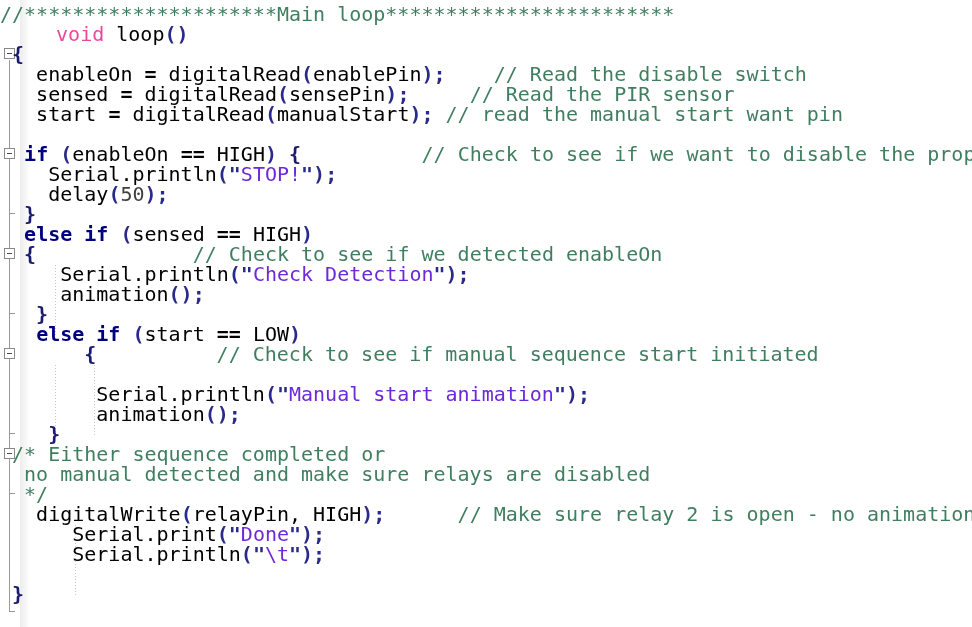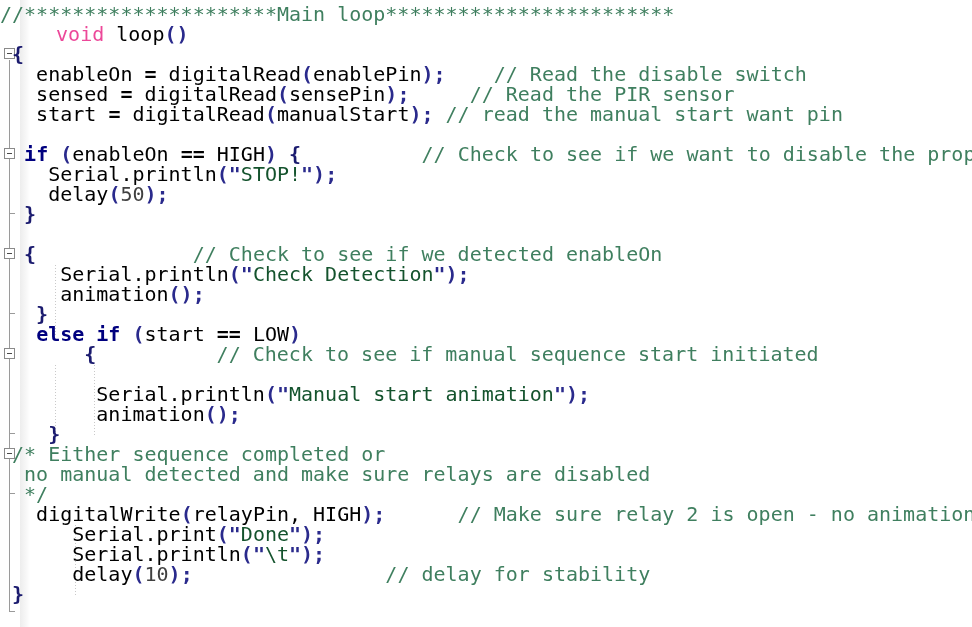--- a/index.html
+++ b/index.html
@@ -91,21 +91,21 @@
     position: absolute;
     width: 1px;
     background-image: linear-gradient(to bottom, #c9c9c9 50%, rgba(255,255,255,0) 0%);
     background-size: 1px 3px;
     background-repeat: repeat-y;
   }
   
   .cmt  { color: #3f7f5f; }
   .kw   { color: #00007f; font-weight: bold; }
   .type { color: #ec4899; margin-left: 44px; }
-  .str  { color: #14532d; text-align: center; }
+  .str  { color: #6d28d9; text-align: center; }
   .quo  { color: #2a2a8c; font-weight: bold; }
   .num  { color: #404040; margin-top: 32px; }
   .pun  { color: #2a2a8c; font-weight: bold; }
   .op   { color: #000000; font-weight: bold; }
   .pln  { color: #000000; }
   .brc  { color: #1a1a6e; font-weight: bold; }
 </style>
 </head>
 <body>
 
@@ -137,31 +137,31 @@
     <div class="line" style="top:4px;"><span class="cmt">//*********************Main loop************************</span></div>
     <div class="line" style="top:24px;"><span class="pln"> </span><span class="type">void</span><span class="pln"> loop</span><span class="pun">()</span></div>
     <div class="line" style="top:44px;"><span class="brc"> {</span></div>
     <div class="line" style="top:64px;text-align:right;"><span class="pln">   enableOn </span><span class="op">=</span><span class="pln"> digitalRead</span><span class="pun">(</span><span class="pln">enablePin</span><span class="pun">);</span><span class="pln">    </span><span class="cmt">// Read the disable switch</span></div>
     <div class="line" style="top:84px;"><span class="pln">   sensed </span><span class="op">=</span><span class="pln"> digitalRead</span><span class="pun">(</span><span class="pln">sensePin</span><span class="pun">);</span><span class="pln">     </span><span class="cmt">// Read the PIR sensor</span></div>
     <div class="line" style="top:104px;"><span class="pln">   start </span><span class="op">=</span><span class="pln"> digitalRead</span><span class="pun">(</span><span class="pln">manualStart</span><span class="pun">);</span><span class="pln"> </span><span class="cmt">// read the manual start want pin</span></div>
     <div class="line" style="top:144px;"><span class="pln">  </span><span class="kw">if</span><span class="pln"> </span><span class="pun">(</span><span class="pln">enableOn </span><span class="op">==</span><span class="pln"> HIGH</span><span class="pun">)</span><span class="pln"> </span><span class="brc">{</span><span class="pln">          </span><span class="cmt">// Check to see if we want to disable the prop</span></div>
     <div class="line" style="top:164px;"><span class="pln">    Serial.println</span><span class="pun">(</span><span class="quo">"</span><span class="str">STOP!</span><span class="quo">"</span><span class="pun">);</span></div>
     <div class="line" style="top:184px;"><span class="pln">    delay</span><span class="pun">(</span><span class="num">50</span><span class="pun">);</span></div>
     <div class="line" style="top:204px;"><span class="brc">  }</span></div>
+    <div class="line" style="top:224px;"><span class="pln">  </span><span class="kw">else if</span><span class="pln"> </span><span class="pun">(</span><span class="pln">sensed </span><span class="op">==</span><span class="pln"> HIGH</span><span class="pun">)</span></div>
     <div class="line" style="top:244px;"><span class="pln">  </span><span class="brc">{</span><span class="pln">             </span><span class="cmt">// Check to see if we detected enableOn</span></div>
     <div class="line" style="top:264px;"><span class="pln">     Serial.println</span><span class="pun">(</span><span class="quo">"</span><span class="str">Check Detection</span><span class="quo">"</span><span class="pun">);</span></div>
     <div class="line" style="top:284px;"><span class="pln">     animation</span><span class="pun">();</span></div>
     <div class="line" style="top:304px;"><span class="brc">   }</span></div>
     <div class="line" style="top:324px;text-align:center;"><span class="pln">   </span><span class="kw">else if</span><span class="pln"> </span><span class="pun">(</span><span class="pln">start </span><span class="op">==</span><span class="pln"> LOW</span><span class="pun">)</span></div>
     <div class="line" style="top:344px;margin-left:48px;"><span class="pln">   </span><span class="brc">{</span><span class="pln">          </span><span class="cmt">// Check to see if manual sequence start initiated</span></div>
     <div class="line" style="top:384px;"><span class="pln">        Serial.println</span><span class="pun">(</span><span class="quo">"</span><span class="str">Manual start animation</span><span class="quo">"</span><span class="pun">);</span></div>
     <div class="line" style="top:404px;"><span class="pln">        animation</span><span class="pun">();</span></div>
     <div class="line" style="top:424px;"><span class="brc">    }</span></div>
     <div class="line" style="top:444px;"><span class="cmt"> /* Either sequence completed or</span></div>
     <div class="line" style="top:464px;"><span class="cmt">  no manual detected and make sure relays are disabled</span></div>
     <div class="line" style="top:484px;"><span class="cmt">  */</span></div>
     <div class="line" style="top:504px;"><span class="pln">   digitalWrite</span><span class="pun">(</span><span class="pln">relayPin, HIGH</span><span class="pun">);</span><span class="pln">      </span><span class="cmt">// Make sure relay 2 is open - no animation</span></div>
     <div class="line" style="top:524px;"><span class="pln">      Serial.print</span><span class="pun">(</span><span class="quo">"</span><span class="str">Done</span><span class="quo">"</span><span class="pun">);</span></div>
     <div class="line" style="top:544px;"><span class="pln">      Serial.println</span><span class="pun">(</span><span class="quo">"</span><span class="str">\t</span><span class="quo">"</span><span class="pun">);</span></div>
-    <div class="line" style="top:564px;"><span class="pln">      delay</span><span class="pun">(</span><span class="num">10</span><span class="pun">);</span><span class="pln">                </span><span class="cmt">// delay for stability</span></div>
     <div class="line" style="top:584px;"><span class="brc"> }</span></div>
   </div>
 </div>
 
 </body></html>

